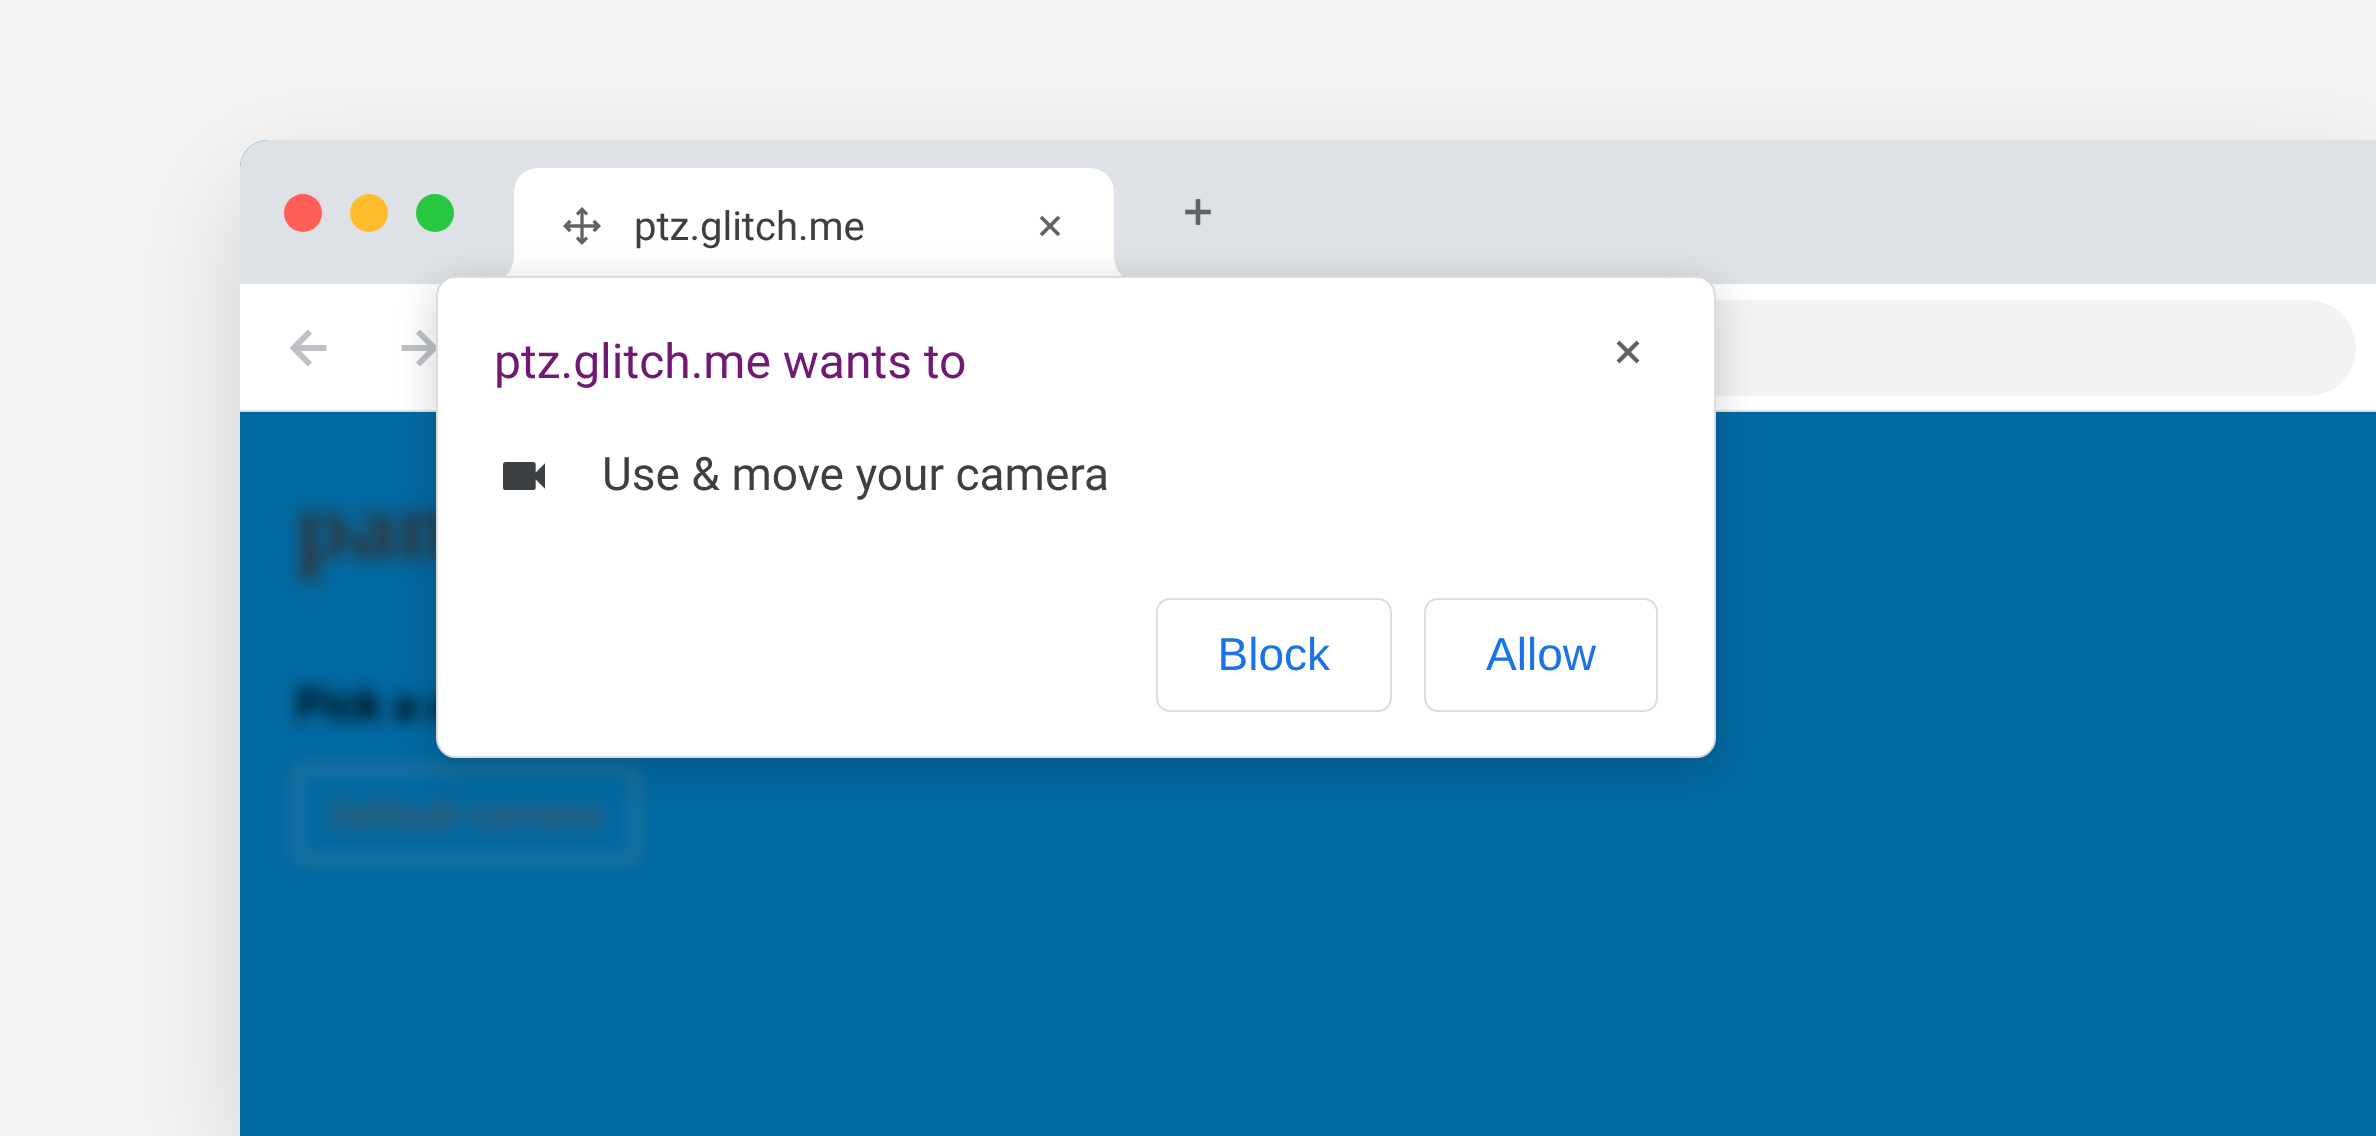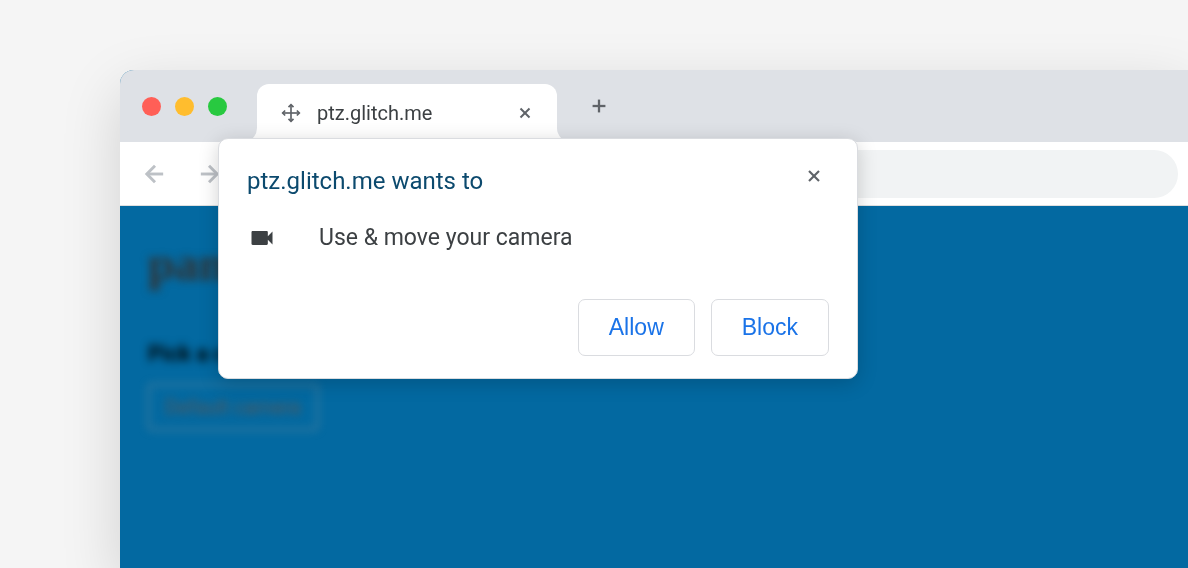--- a/index.html
+++ b/index.html
@@ -192,38 +192,38 @@
       box-shadow: 0 4px 20px rgba(0,0,0,0.18);
       padding: 26px 28px 22px 28px;
     }
     .prompt-header {
       display: flex;
       align-items: flex-start;
       justify-content: space-between;
     }
     .prompt-title {
       font-size: 24px;
-      color: #0c4a6e;
+      color: #701a75;
       line-height: 1.4;
     }
     .prompt-close {
       width: 30px;
       height: 30px;
       display: flex;
       align-items: center;
       justify-content: center;
       color: #5f6368;
       cursor: pointer;
       margin-top: -4px;
     }
     .prompt-row {
       display: flex;
       align-items: center;
       margin-top: 24px;
-      gap: 42px;
+      gap: 24px;
     }
     .prompt-icon {
       width: 30px;
       height: 30px;
       display: flex;
       align-items: center;
       justify-content: center;
       color: #3c4043;
     }
     .prompt-text {
@@ -339,16 +339,16 @@
   <div class="prompt-row">
     <span class="prompt-icon">
       <svg width="28" height="28" viewBox="0 0 24 24" fill="currentColor">
         <path d="M17 10.5V7c0-.55-.45-1-1-1H4c-.55 0-1 .45-1 1v10c0 .55.45 1 1 1h12c.55 0 1-.45 1-1v-3.5l4 4v-11l-4 4z"></path>
       </svg>
     </span>
     <span class="prompt-text">Use &amp; move your camera</span>
   </div>
 
   <div class="prompt-actions">
+    <button class="prompt-btn">Block</button>
     <button class="prompt-btn">Allow</button>
-    <button class="prompt-btn">Block</button>
   </div>
 </div>
 
 </body></html>

